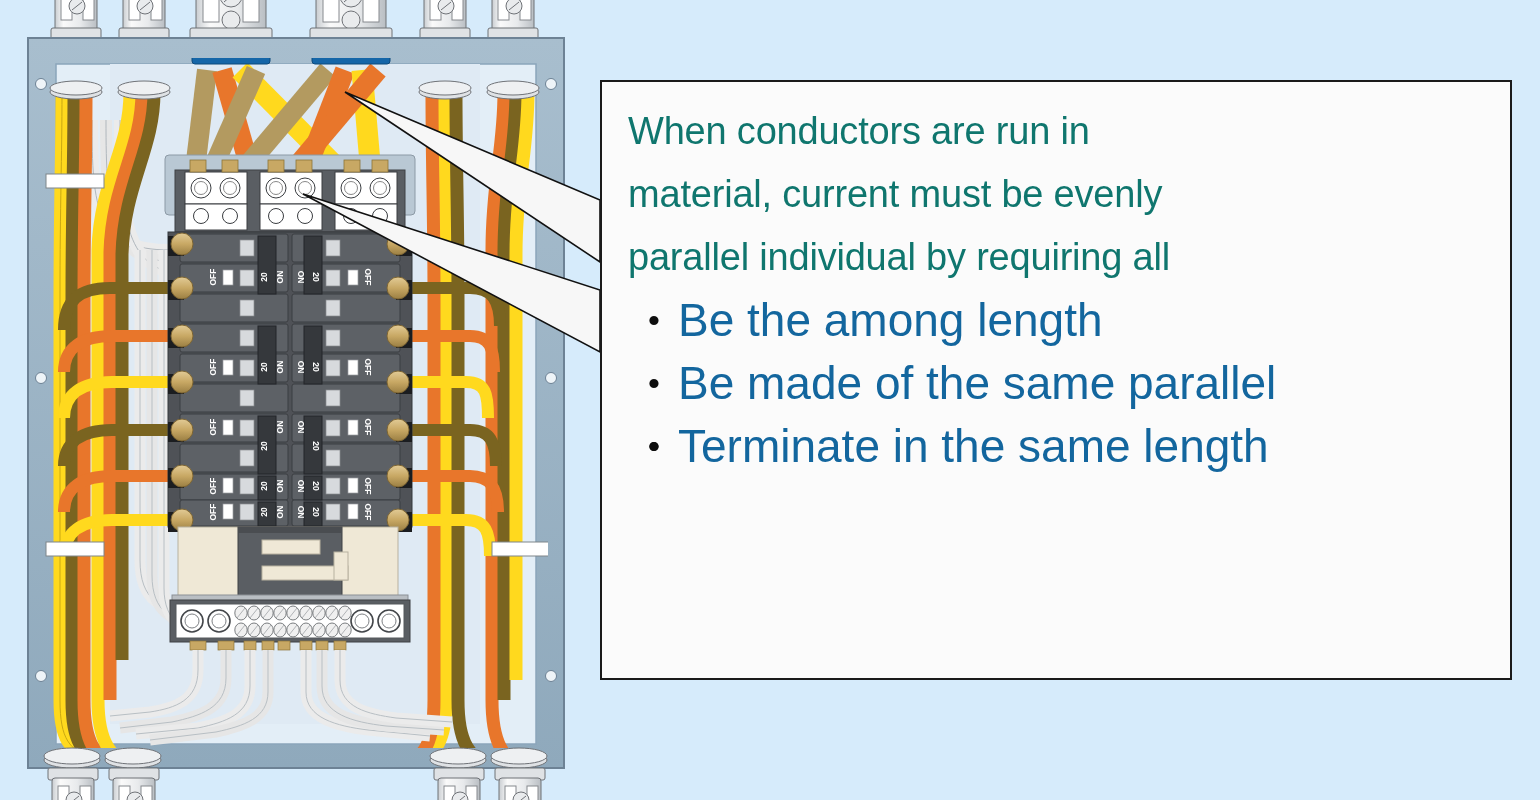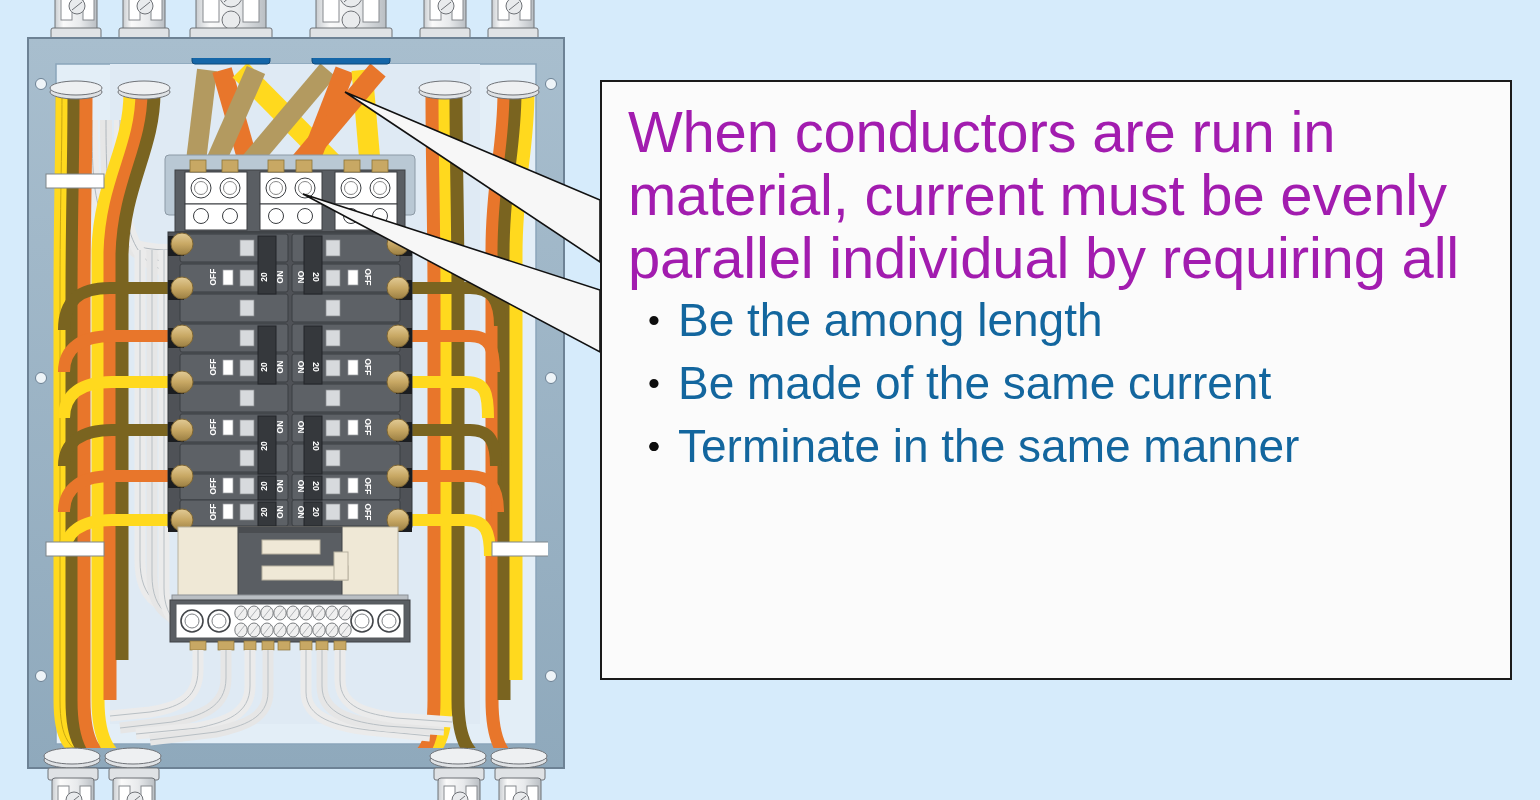--- a/index.html
+++ b/index.html
@@ -15,23 +15,23 @@
   
   .callout{
     position:absolute;
     left:600px;top:80px;width:912px;height:600px;
     background:#fbfbfb;
     border:2px solid #1a1a1a;
     box-sizing:border-box;
     padding:18px 22px 10px 26px;
   }
   .callout .para{
-    font-size:58px;
+    font-size:38px;
     line-height:63px;
-    color:#a21caf;
+    color:#0f766e;
     letter-spacing:-0.2px;
     margin:0;
   }
   .callout ul{
     list-style:none;
     margin:0;
     padding:0;
   }
   .callout li{
     color:#13669e;
@@ -668,25 +668,25 @@
       <p class="para">material, current must be evenly</p>
       <p class="para">parallel individual by requiring all</p>
     </div>
     <ul>
       <li>
         <span class="bullet">•</span>
         <span>Be the among length</span>
       </li>
       <li>
         <span class="bullet">•</span>
-        <span>Be made of the same current</span>
+        <span>Be made of the same parallel</span>
       </li>
       <li>
         <span class="bullet">•</span>
       </li>
       <li>
         <span class="bullet">•</span>
-        <span>Terminate in the same manner</span>
+        <span>Terminate in the same length</span>
       </li>
     </ul>
   </div>
 
 </div>
 
 </body></html>

